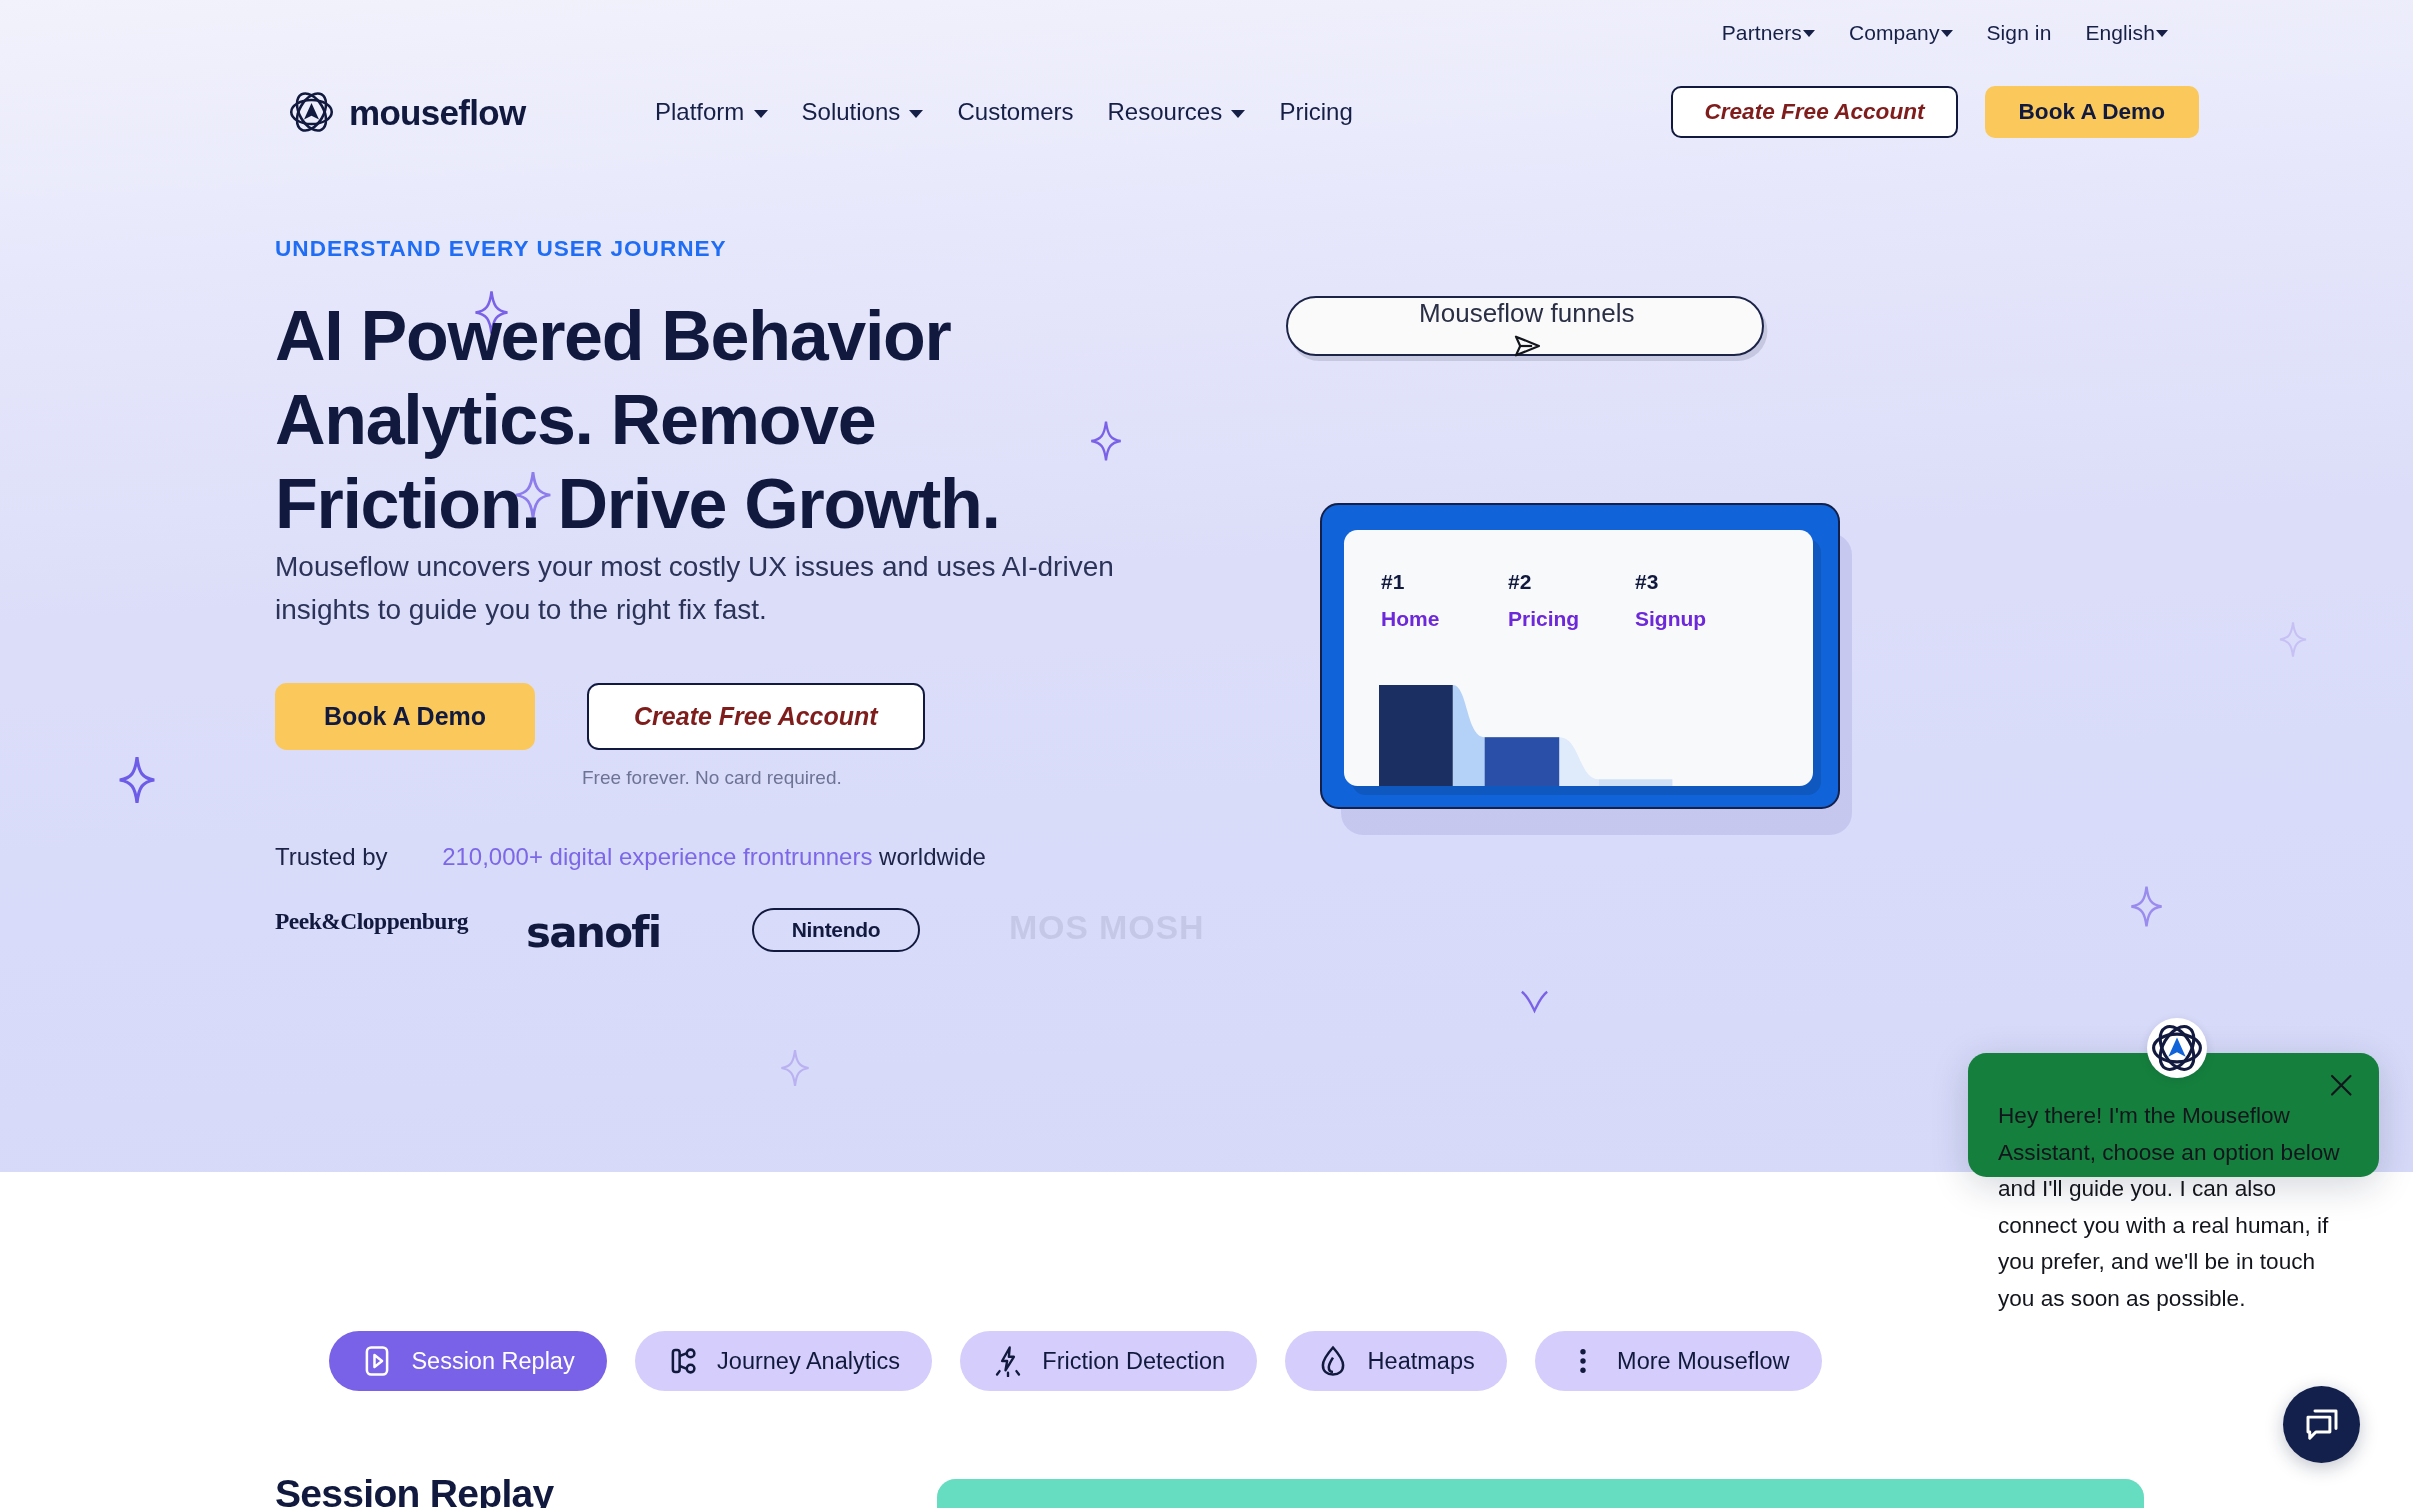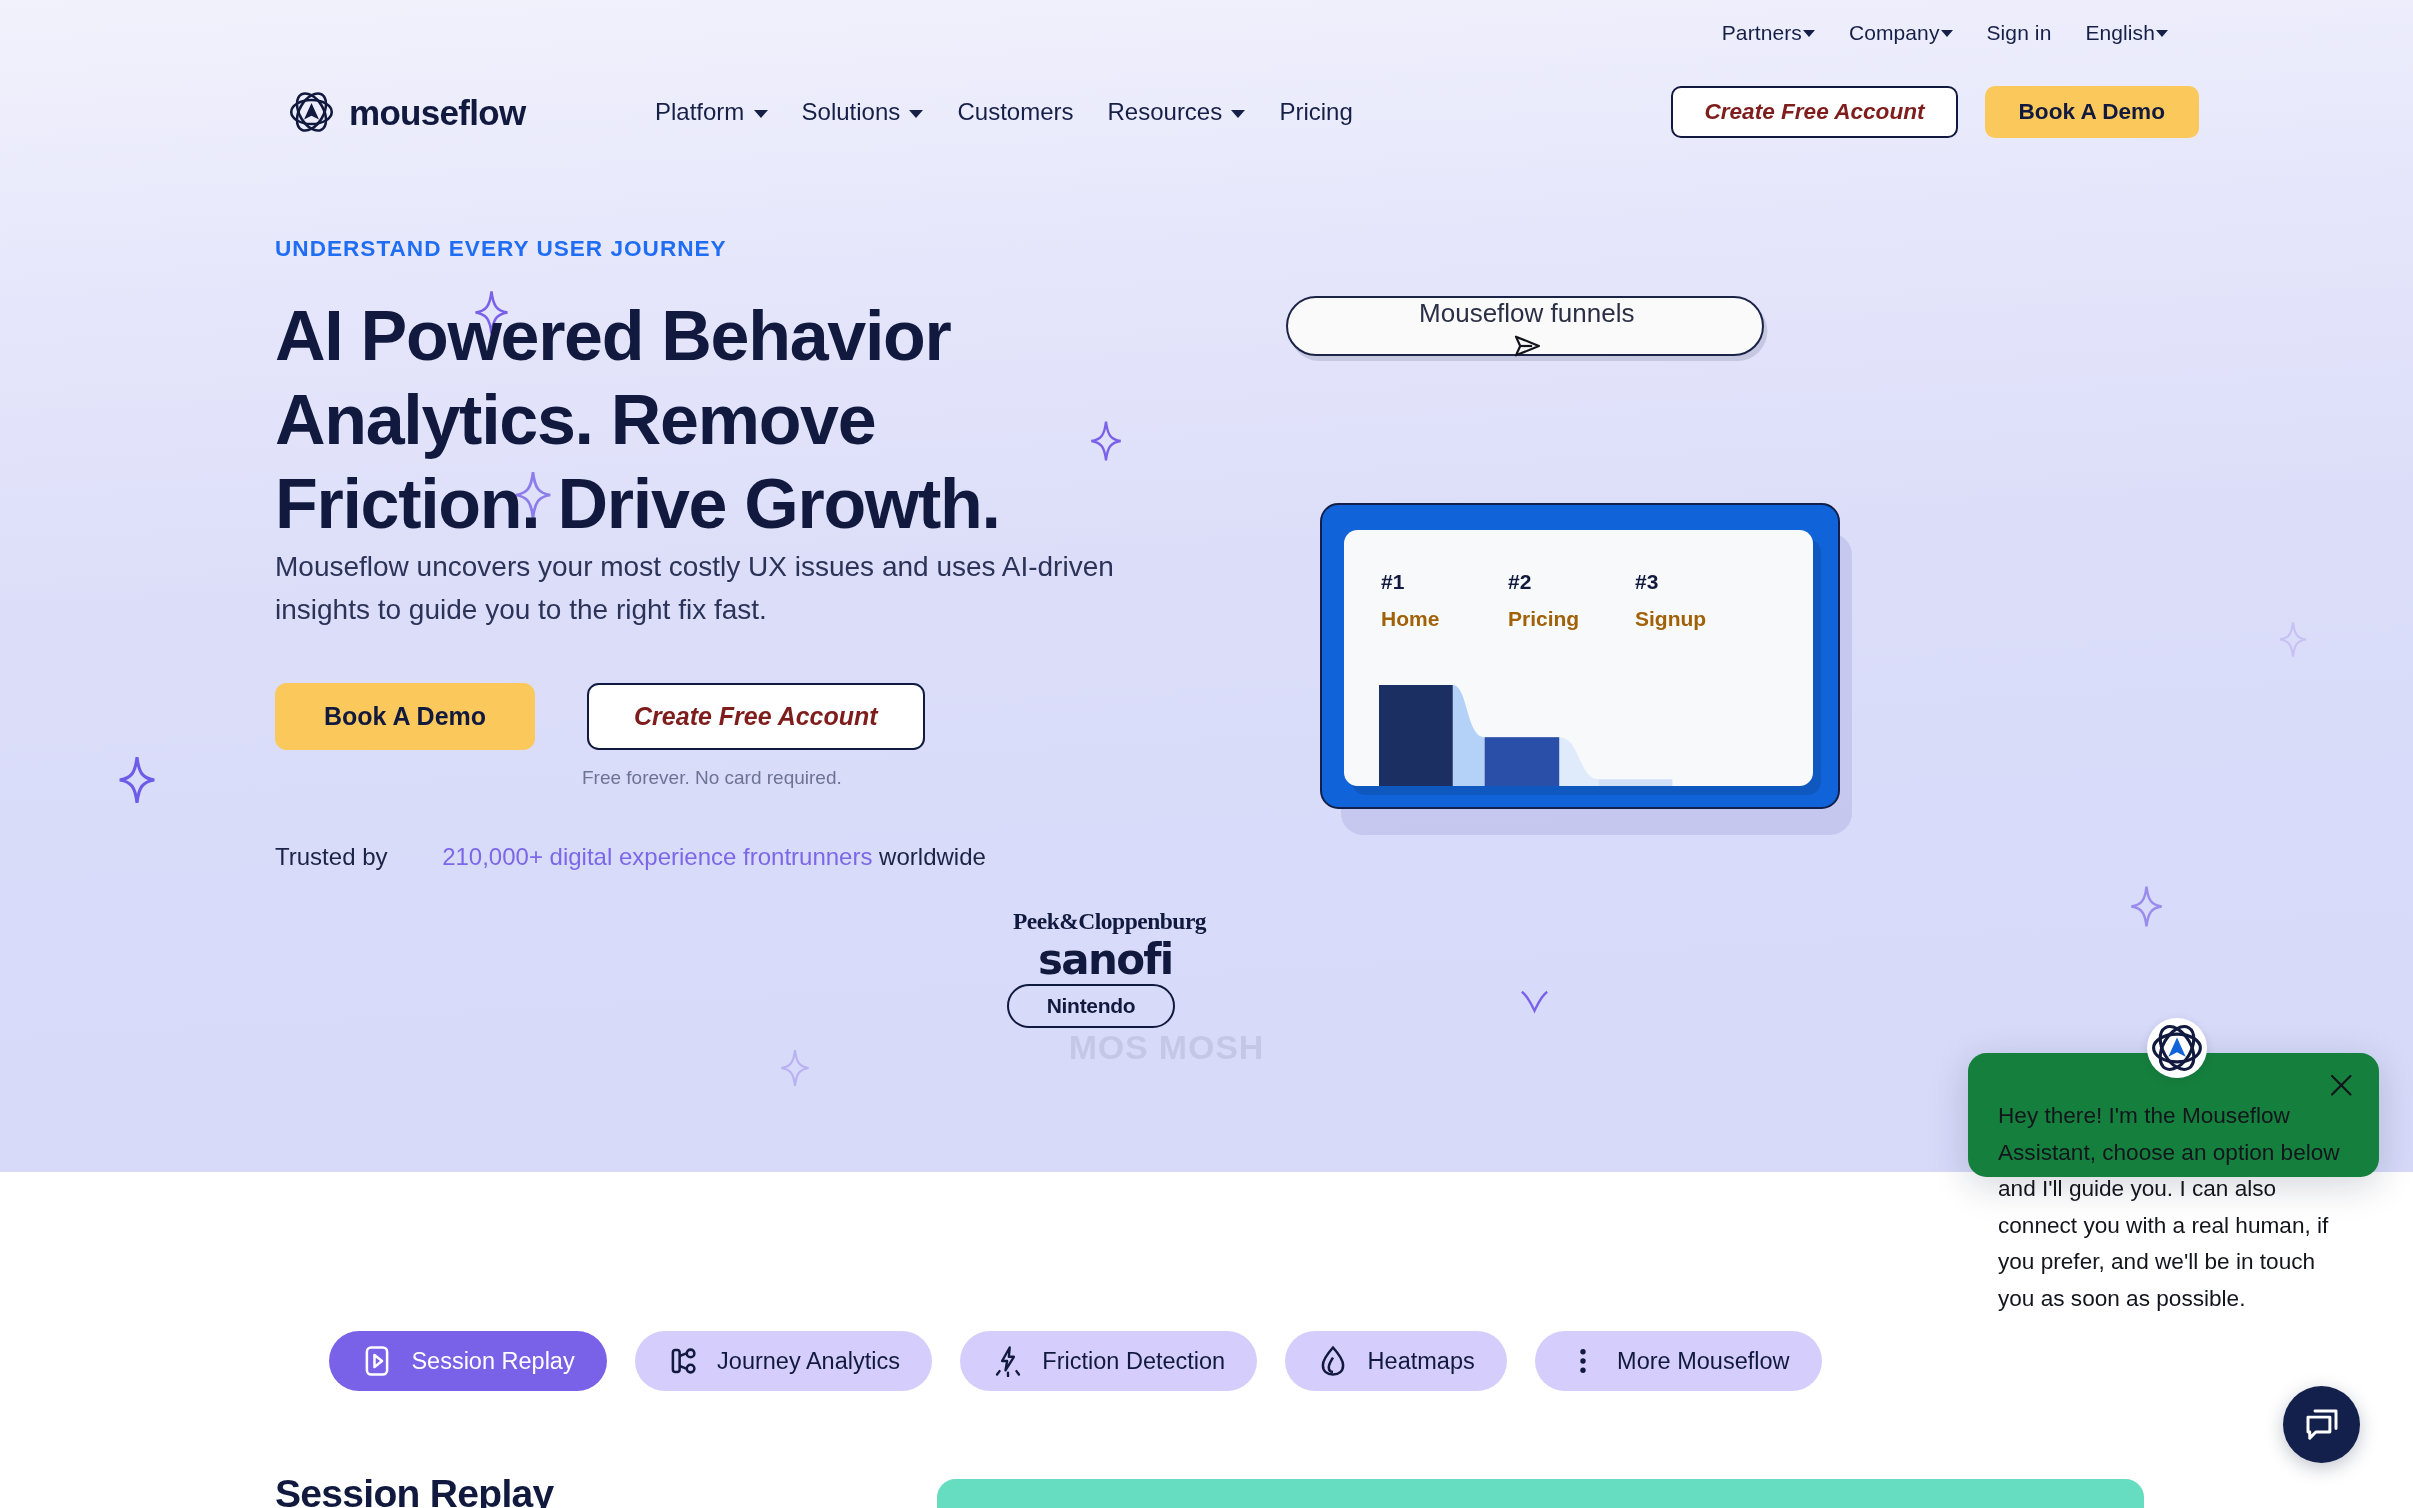--- a/index.html
+++ b/index.html
@@ -102,21 +102,21 @@
   .btn-lg.btn-outline { padding: 0 45px; }
   .free-note {
     margin-top: 17px; margin-left: 307px;
     font-size: 19px; color: #6d7395;
   }
   .trusted {
     margin-top: 54px; font-size: 24px; color: #1b2347;
   }
   .trusted .hl { color: #7b67e8; margin-left: 48px; }
   .logos-row {
-    margin-top: 37px; display: flex; align-items: flex-end; gap: 0; flex-direction: column;
+    margin-top: 37px; display: flex; align-items: flex-start; gap: 0;
   }
   .logo-item {
     display: flex; align-items: center; justify-content: flex-start;
     color: #111a3e;
   }
   .lg-peek {
     font-size: 23.5px; font-weight: 700; letter-spacing: -0.5px;
     width: 251px; font-family: "Liberation Serif", serif;
   }
   .lg-sanofi {
@@ -163,21 +163,21 @@
     width: 469px; height: 256px; border-radius: 13.4px; background: #0b4ea8; opacity: .5;
   }
   .screen {
     position: absolute; left: 22px; top: 25px;
     width: 469px; height: 256px;
     background: #f8f9fb; border-radius: 13.4px; overflow: hidden;
   }
   .steps { display: flex; padding: 40px 0 0 37px; gap: 0; }
   .step { width: 127px; }
   .step-num { font-size: 21px; font-weight: 700; color: #111a3e; }
-  .step-name { font-size: 21px; font-weight: 700; color: #a16207; margin-top: 13.4px; }
+  .step-name { font-size: 21px; font-weight: 700; color: #6d28d9; margin-top: 13.4px; }
   .funnel { position: absolute; left: 35px; bottom: 0; width: 394px; height: 101px; }
 
   
   .spark { position: absolute; pointer-events: none; }
 
   
   .tabs-row {
     position: absolute; left: 329px; top: 1331px;
     display: flex; align-items: center; gap: 28px;
   }

